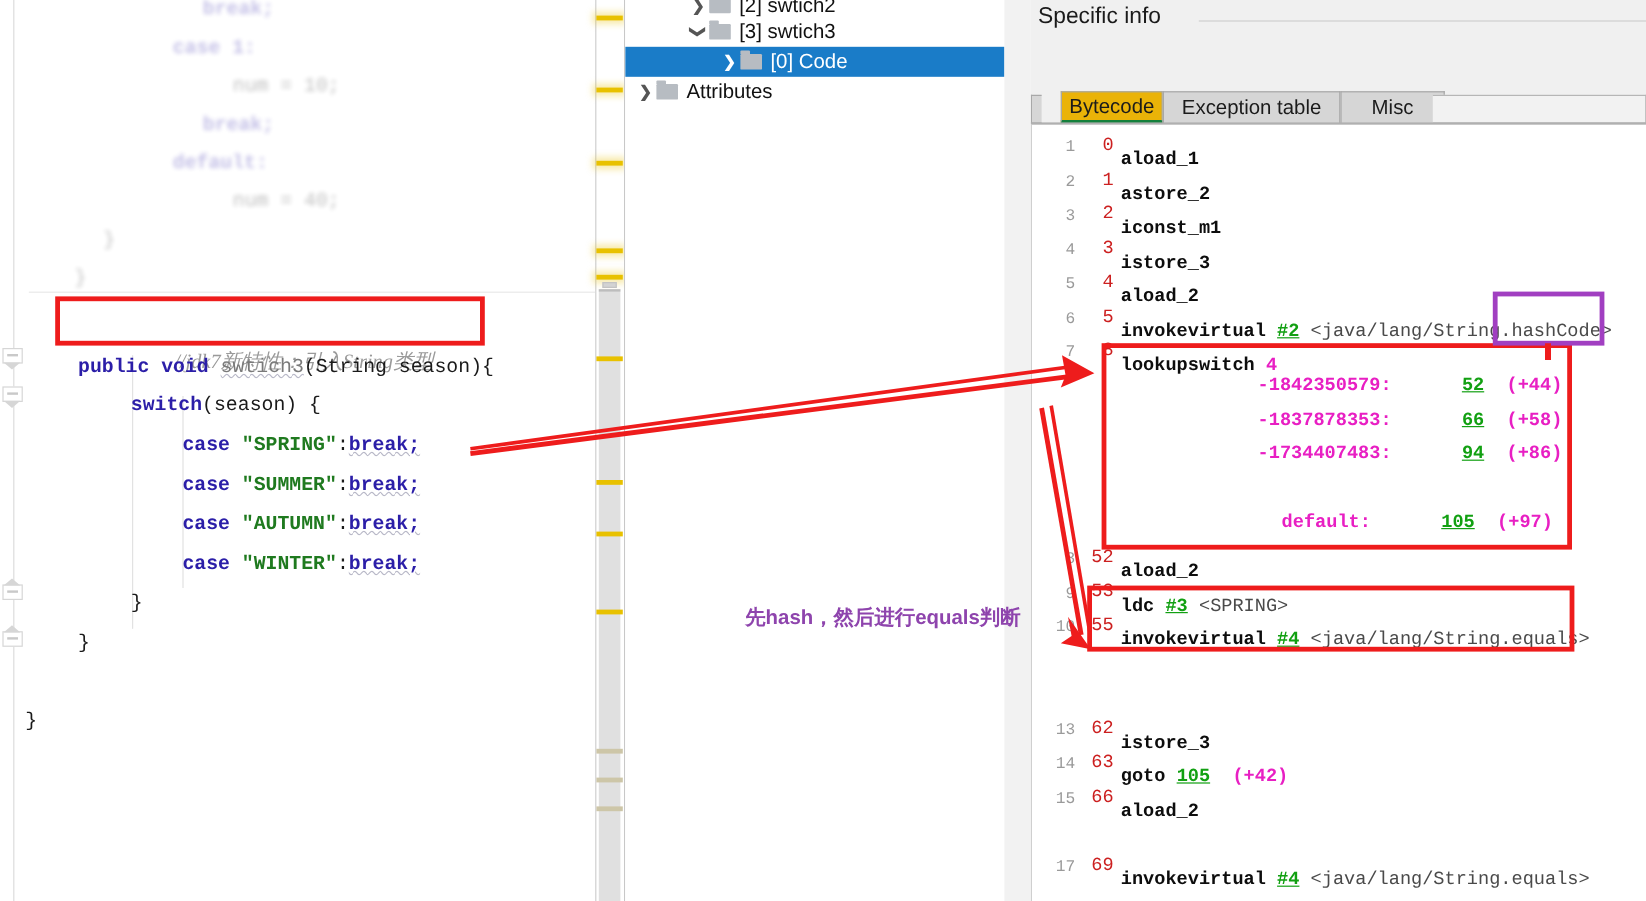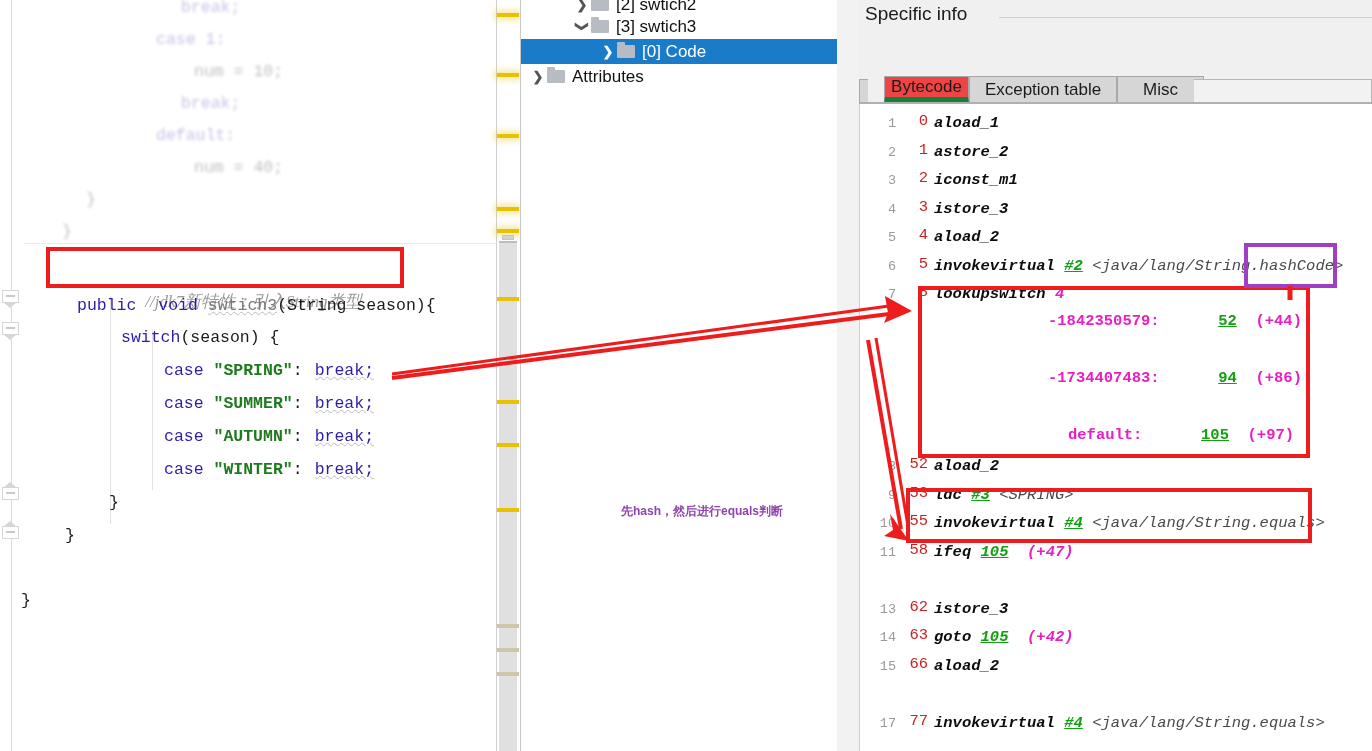--- a/index.html
+++ b/index.html
@@ -45,21 +45,21 @@
 
   #code-text{
     position:absolute;left:24px;top:0;width:472px;height:751px;
     font-family:"Liberation Mono","DejaVu Sans Mono",monospace;
     font-size:16.5px;line-height:32.6px;
     white-space:pre;
   }
   .cl{position:absolute;left:0;white-space:pre;}
   .indent-guide{position:absolute;width:1px;background:#e2e2e2;}
 
-  .kw{color:#2b1ea8;font-weight:normal;margin-left:12px;}
+  .kw{color:#2b1ea8;font-weight:bold;}
   .mname{color:#7a7a7a;}
   .plain{color:#1a1a1a;}
   .str{color:#1f7a1f;font-weight:bold;}
   .cmt{color:#9a9a9a;font-style:italic;font-family:"Liberation Serif",serif;font-size:17px;}
   .wavy{
     text-decoration:underline;
     text-decoration-style:wavy;
     text-decoration-color:#b9b9c8;
     text-decoration-thickness:1px;
   }
@@ -141,21 +141,21 @@
     position:absolute;left:0;top:3px;width:9px;height:24px;
     background:#d6d6d6;border:1px solid #a8a8a8;border-right:none;box-sizing:border-box;
   }
   .tab{
     position:absolute;top:0;height:27px;
     display:flex;align-items:center;justify-content:center;
     font-size:17px;color:#1b1b1b;padding:0 9px;box-sizing:border-box;
     background:#d6d6d6;border:1px solid #a8a8a8;border-bottom:none;
     white-space:nowrap;
   }
-  .tab.active{background:#ef4444;border-bottom:6px solid #15803d;}
+  .tab.active{background:#eab308;border-bottom:3px solid #15803d;}
   #tab-filler{
     position:absolute;top:3px;height:24px;
     background:#f2f2f2;border:1px solid #b6b6b6;border-left:none;box-sizing:border-box;
   }
   #tab-underline{
     position:absolute;left:0;top:102px;width:513px;height:2px;background:#b0b0b0;
   }
   #bytecode-pane{
     position:absolute;left:0;top:104px;width:513px;height:647px;
     background:#ffffff;border-left:1px solid #cfcfcf;box-sizing:border-box;
@@ -168,41 +168,41 @@
   .bc-row{position:absolute;left:0;width:513px;height:28.6px;white-space:nowrap;}
   .bc-ln{
     position:absolute;left:6px;width:30px;text-align:right;
     color:#9a9a9a;font-size:13.5px;top:6px;
     font-family:"Liberation Mono","DejaVu Sans Mono",monospace;
   }
   .bc-off{
     position:absolute;left:40px;width:28px;text-align:right;
     color:#cc2020;top:2px;
   }
-  .bc-body{position:absolute;left:74px;top:4px;white-space:pre;font-style:italic;}
+  .bc-body{position:absolute;left:74px;top:14px;white-space:pre;}
   .mn{color:#0d0d0d;font-weight:bold;}
   .cpref{color:#12a012;font-weight:bold;text-decoration:underline;}
   .desc{color:#4a4a4a;font-weight:normal;}
   .tgt{color:#12a012;font-weight:bold;text-decoration:underline;}
   .delta{color:#e81fc3;font-weight:bold;}
   .case-key{color:#e81fc3;font-weight:bold;margin-left:40px;}
   .num-mag{color:#e81fc3;font-weight:bold;}
   .sw-sub{position:absolute;left:148px;top:2px;white-space:pre;}
 
   
   .ann-box{position:absolute;box-sizing:border-box;pointer-events:none;}
   #ann-box-comment{left:46px;top:247px;width:358px;height:41px;border:4px solid #ee1c1c;}
   #ann-box-lookupswitch{left:918px;top:286px;width:392px;height:172px;border:4px solid #ee1c1c;}
   #ann-box-equals{left:906px;top:488px;width:406px;height:55px;border:4px solid #ee1c1c;}
   #ann-box-hashcode{left:1244px;top:243px;width:93px;height:45px;border:4px solid #a13fc1;}
 
   #ann-text-hash{
     position:absolute;left:621px;top:503px;
     font-family:"Liberation Sans",sans-serif;
-    font-size:12px;font-weight:bold;color:#8e44ad;white-space:nowrap;
+    font-size:17px;font-weight:bold;color:#8e44ad;white-space:nowrap;
   }
   svg.ann-svg{position:absolute;left:0;top:0;width:1372px;height:751px;pointer-events:none;}
 </style>
 </head>
 <body>
 
 <div class="root">
 
   <div id="code-editor">
 
@@ -372,20 +372,23 @@
         </div>
 
         <div class="bc-row" style="top:177px;height:150px">
           <span class="bc-ln">7</span>
           <span class="bc-off">8</span>
           <span class="bc-body"><span class="mn">lookupswitch</span><span class="mn"> </span><span class="num-mag">4</span></span>
         </div>
         <div class="bc-row" style="top:206px">
           <span class="sw-sub"><span class="case-key">-1842350579:</span><span class="case-key">  </span><span class="tgt">52</span><span class="delta">  </span><span class="delta">(+44)</span></span>
         </div>
+        <div class="bc-row" style="top:235px">
+          <span class="sw-sub"><span class="case-key">-1837878353:</span><span class="case-key">  </span><span class="tgt">66</span><span class="delta">  </span><span class="delta">(+58)</span></span>
+        </div>
         <div class="bc-row" style="top:263px">
           <span class="sw-sub"><span class="case-key">-1734407483:</span><span class="case-key">  </span><span class="tgt">94</span><span class="delta">  </span><span class="delta">(+86)</span></span>
         </div>
         <div class="bc-row" style="top:320px">
           <span class="sw-sub" style="left:168px"><span class="case-key">default:</span><span class="case-key">  </span><span class="tgt">105</span><span class="delta">  </span><span class="delta">(+97)</span></span>
         </div>
 
         <div class="bc-row" style="top:349px">
           <span class="bc-ln">8</span>
           <span class="bc-off">52</span>
@@ -397,25 +400,20 @@
           <span class="bc-off">53</span>
           <span class="bc-body"><span class="mn">ldc</span><span class="mn"> </span><span class="cpref">#3</span><span class="desc"> </span><span class="desc">&lt;SPRING&gt;</span></span>
         </div>
 
         <div class="bc-row" style="top:406px">
           <span class="bc-ln">10</span>
           <span class="bc-off">55</span>
           <span class="bc-body"><span class="mn">invokevirtual</span><span class="mn"> </span><span class="cpref">#4</span><span class="desc"> </span><span class="desc">&lt;java/lang/String.equals&gt;</span></span>
         </div>
 
-        <div class="bc-row" style="top:435px">
-          <span class="bc-ln">11</span>
-          <span class="bc-off">58</span>
-          <span class="bc-body"><span class="mn">ifeq</span><span class="mn"> </span><span class="tgt">105</span><span class="delta">  </span><span class="delta">(+47)</span></span>
-        </div>
 
 
         <div class="bc-row" style="top:492px">
           <span class="bc-ln">13</span>
           <span class="bc-off">62</span>
           <span class="bc-body"><span class="mn">istore_3</span></span>
         </div>
 
         <div class="bc-row" style="top:520px">
           <span class="bc-ln">14</span>
@@ -425,21 +423,21 @@
 
         <div class="bc-row" style="top:549px">
           <span class="bc-ln">15</span>
           <span class="bc-off">66</span>
           <span class="bc-body"><span class="mn">aload_2</span></span>
         </div>
 
 
         <div class="bc-row" style="top:606px">
           <span class="bc-ln">17</span>
-          <span class="bc-off">77</span>
+          <span class="bc-off">69</span>
           <span class="bc-body"><span class="mn">invokevirtual</span><span class="mn"> </span><span class="cpref">#4</span><span class="desc"> </span><span class="desc">&lt;java/lang/String.equals&gt;</span></span>
         </div>
 
       </div>
     </div>
   </div>
 
   <div class="ann-box" id="ann-box-comment"></div>
   <div class="ann-box" id="ann-box-lookupswitch"></div>
   <div class="ann-box" id="ann-box-equals"></div>

